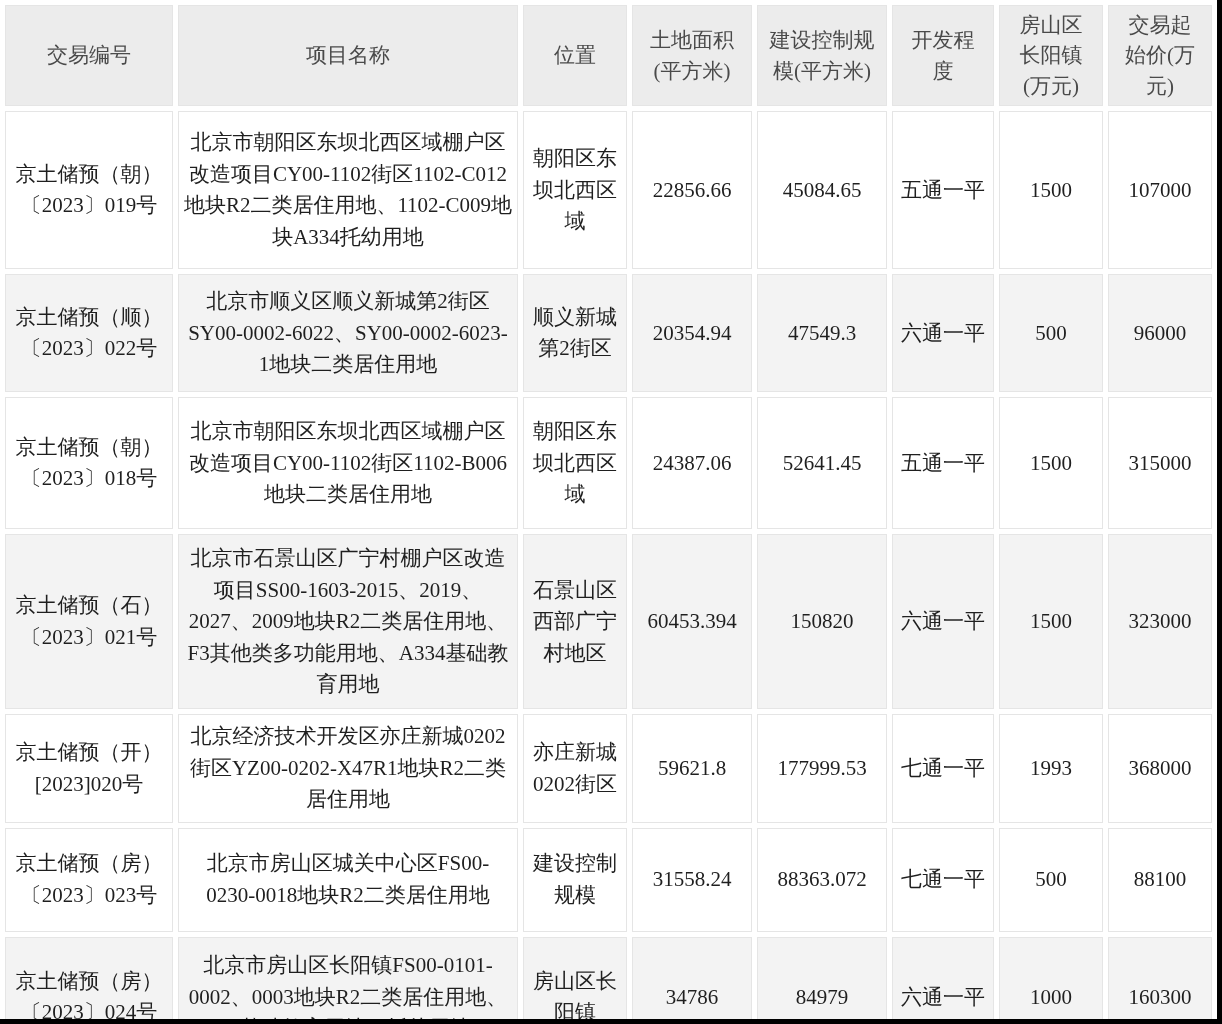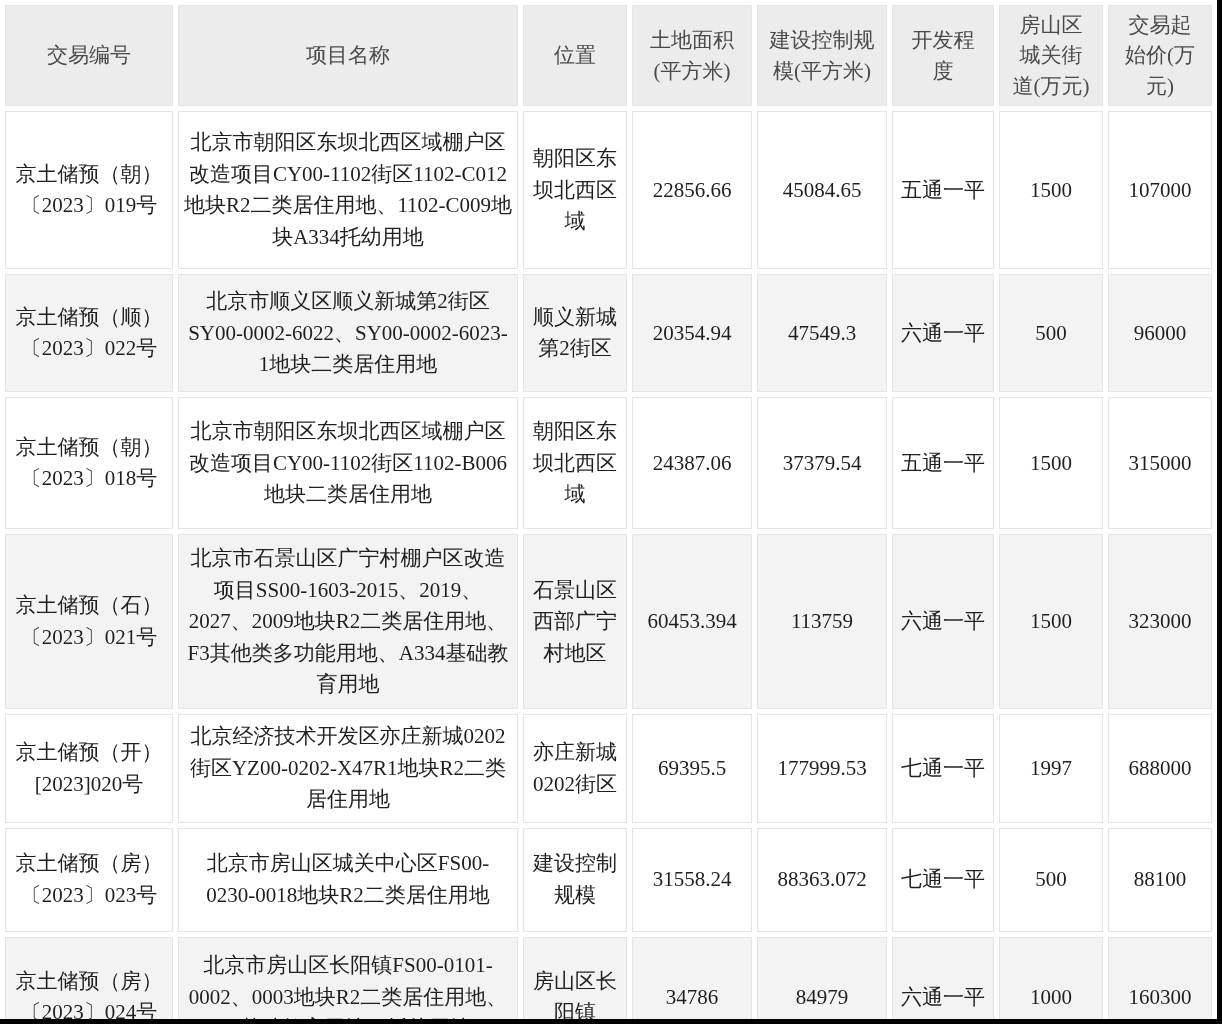--- a/index.html
+++ b/index.html
@@ -84,21 +84,21 @@
         <col class="c8">
     </colgroup>
     <thead>
       <tr id="table-head-row">
           <th>交易编号</th>
           <th>项目名称</th>
           <th>位置</th>
           <th>土地面积(平方米)</th>
           <th>建设控制规模(平方米)</th>
           <th>开发程度</th>
-          <th>房山区城关街道(万元)</th>
+          <th>房山区长阳镇(万元)</th>
           <th>交易起始价(万元)</th>
         </tr>
     </thead>
     <tbody id="table-body">
         <tr>
           <td>京土储预（朝）〔2023〕019号</td>
           <td>北京市朝阳区东坝北西区域棚户区改造项目CY00-1102街区1102-C012地块R2二类居住用地、1102-C009地块A334托幼用地</td>
           <td>朝阳区东坝北西区域</td>
           <td class="nowrap">22856.66</td>
           <td class="nowrap">45084.65</td>
@@ -114,44 +114,44 @@
           <td class="nowrap">47549.3</td>
           <td class="nowrap">六通一平</td>
           <td class="nowrap">500</td>
           <td class="nowrap">96000</td>
         </tr>
         <tr>
           <td>京土储预（朝）〔2023〕018号</td>
           <td>北京市朝阳区东坝北西区域棚户区改造项目CY00-1102街区1102-B006地块二类居住用地</td>
           <td>朝阳区东坝北西区域</td>
           <td class="nowrap">24387.06</td>
-          <td class="nowrap">37379.54</td>
+          <td class="nowrap">52641.45</td>
           <td class="nowrap">五通一平</td>
           <td class="nowrap">1500</td>
           <td class="nowrap">315000</td>
         </tr>
         <tr class="shaded">
           <td>京土储预（石）〔2023〕021号</td>
           <td>北京市石景山区广宁村棚户区改造项目SS00-1603-2015、2019、2027、2009地块R2二类居住用地、F3其他类多功能用地、A334基础教育用地</td>
           <td>石景山区西部广宁村地区</td>
           <td class="nowrap">60453.394</td>
-          <td class="nowrap">113759</td>
+          <td class="nowrap">150820</td>
           <td class="nowrap">六通一平</td>
           <td class="nowrap">1500</td>
           <td class="nowrap">323000</td>
         </tr>
         <tr>
           <td>京土储预（开）[2023]020号</td>
           <td>北京经济技术开发区亦庄新城0202街区YZ00-0202-X47R1地块R2二类居住用地</td>
           <td>亦庄新城0202街区</td>
-          <td class="nowrap">69395.5</td>
+          <td class="nowrap">59621.8</td>
           <td class="nowrap">177999.53</td>
           <td class="nowrap">七通一平</td>
-          <td class="nowrap">1997</td>
-          <td class="nowrap">688000</td>
+          <td class="nowrap">1993</td>
+          <td class="nowrap">368000</td>
         </tr>
         <tr>
           <td>京土储预（房）〔2023〕023号</td>
           <td>北京市房山区城关中心区FS00-0230-0018地块R2二类居住用地</td>
           <td>建设控制规模</td>
           <td class="nowrap">31558.24</td>
           <td class="nowrap">88363.072</td>
           <td class="nowrap">七通一平</td>
           <td class="nowrap">500</td>
           <td class="nowrap">88100</td>

